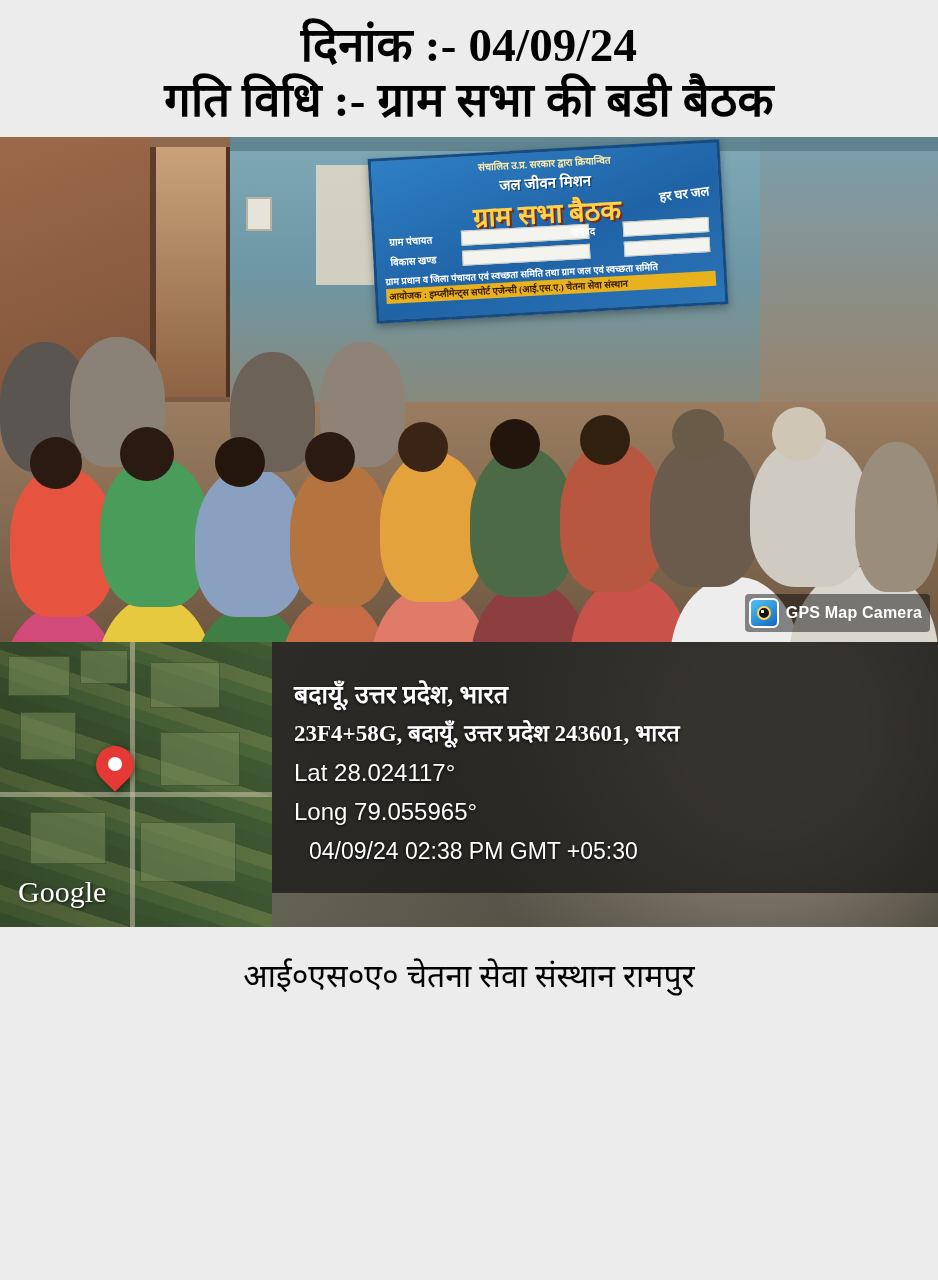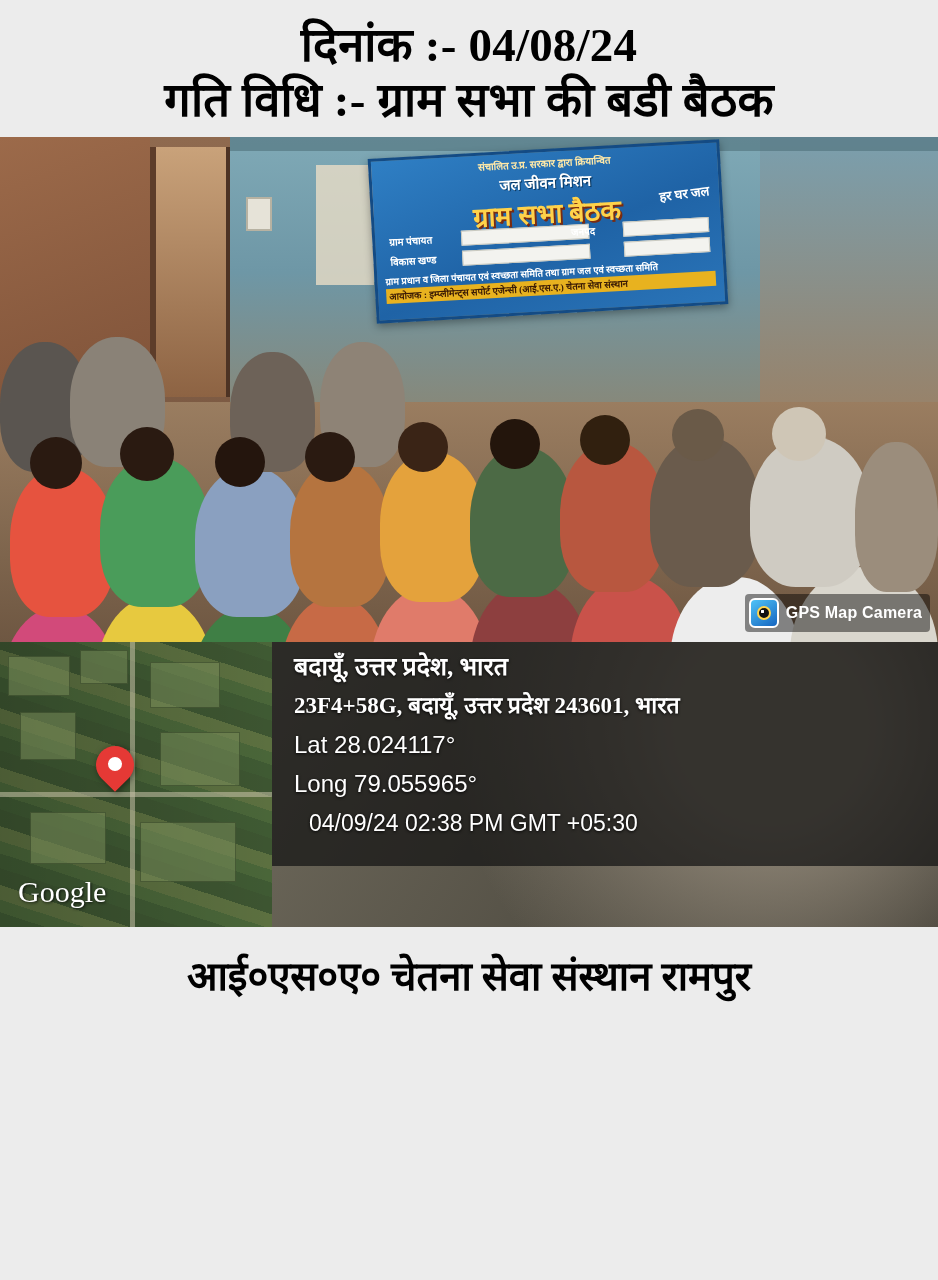--- a/index.html
+++ b/index.html
@@ -184,23 +184,23 @@
   .map-pin .pin-dot {
     position: absolute; left: 12px; top: 11px; width: 14px; height: 14px;
     border-radius: 50%; background: #fff;
   }
   .google-wm {
     position: absolute; left: 18px; bottom: 18px;
     color: #fff; font-size: 30px; font-family: "Liberation Serif", serif;
     font-weight: 400; text-shadow: 1px 1px 3px rgba(0,0,0,.8);
   }
   .info {
-    position: absolute; left: 272px; top: 0; width: 666px; height: 224px;
+    position: absolute; left: 272px; top: 0; width: 666px; height: 251px;
     background: rgba(20,20,20,.72);
-    padding: 12px 20px 18px 22px;
+    padding: 40px 20px 18px 22px;
     color: #fff;
   }
   .info-bg {
     position: absolute; left: 272px; top: 0; width: 666px; height: 285px;
     background:
       radial-gradient(circle at 75% 30%, #8d8475 0 18%, rgba(120,110,95,0) 60%),
       linear-gradient(120deg,#6f6a5c,#3d3a32);
     z-index: 0;
   }
   .info-panel { position: relative; z-index: 1; }
@@ -211,30 +211,30 @@
   .info-l5 { font-size: 23px; margin-left: 15px; }
 
   
   .footer {
     height: 95px;
     display: flex; align-items: center; justify-content: center;
     background: #ececec;
   }
   .footer-text {
     font-family: "Liberation Serif", serif;
-    font-weight: 700; font-size: 40px; color: #000; white-space: nowrap;
+    font-weight: 400; font-size: 32px; color: #000; white-space: nowrap;
   }
 </style>
 </head>
 <body>
 
 <div id="page">
 
   <div class="header-block">
-    <div class="header-line hl3">दिनांक  :- 04/08/24</div>
+    <div class="header-line hl3">दिनांक  :- 04/09/24</div>
     <div class="header-line hl4">गति विधि  :- ग्राम सभा की बडी बैठक</div>
   </div>
 
   <div class="photo">
 
     <div class="wall-main"></div>
     <div class="wall-right"></div>
     <div class="ceiling-beam"></div>
     <div class="wall-left"></div>
     <div class="door">

